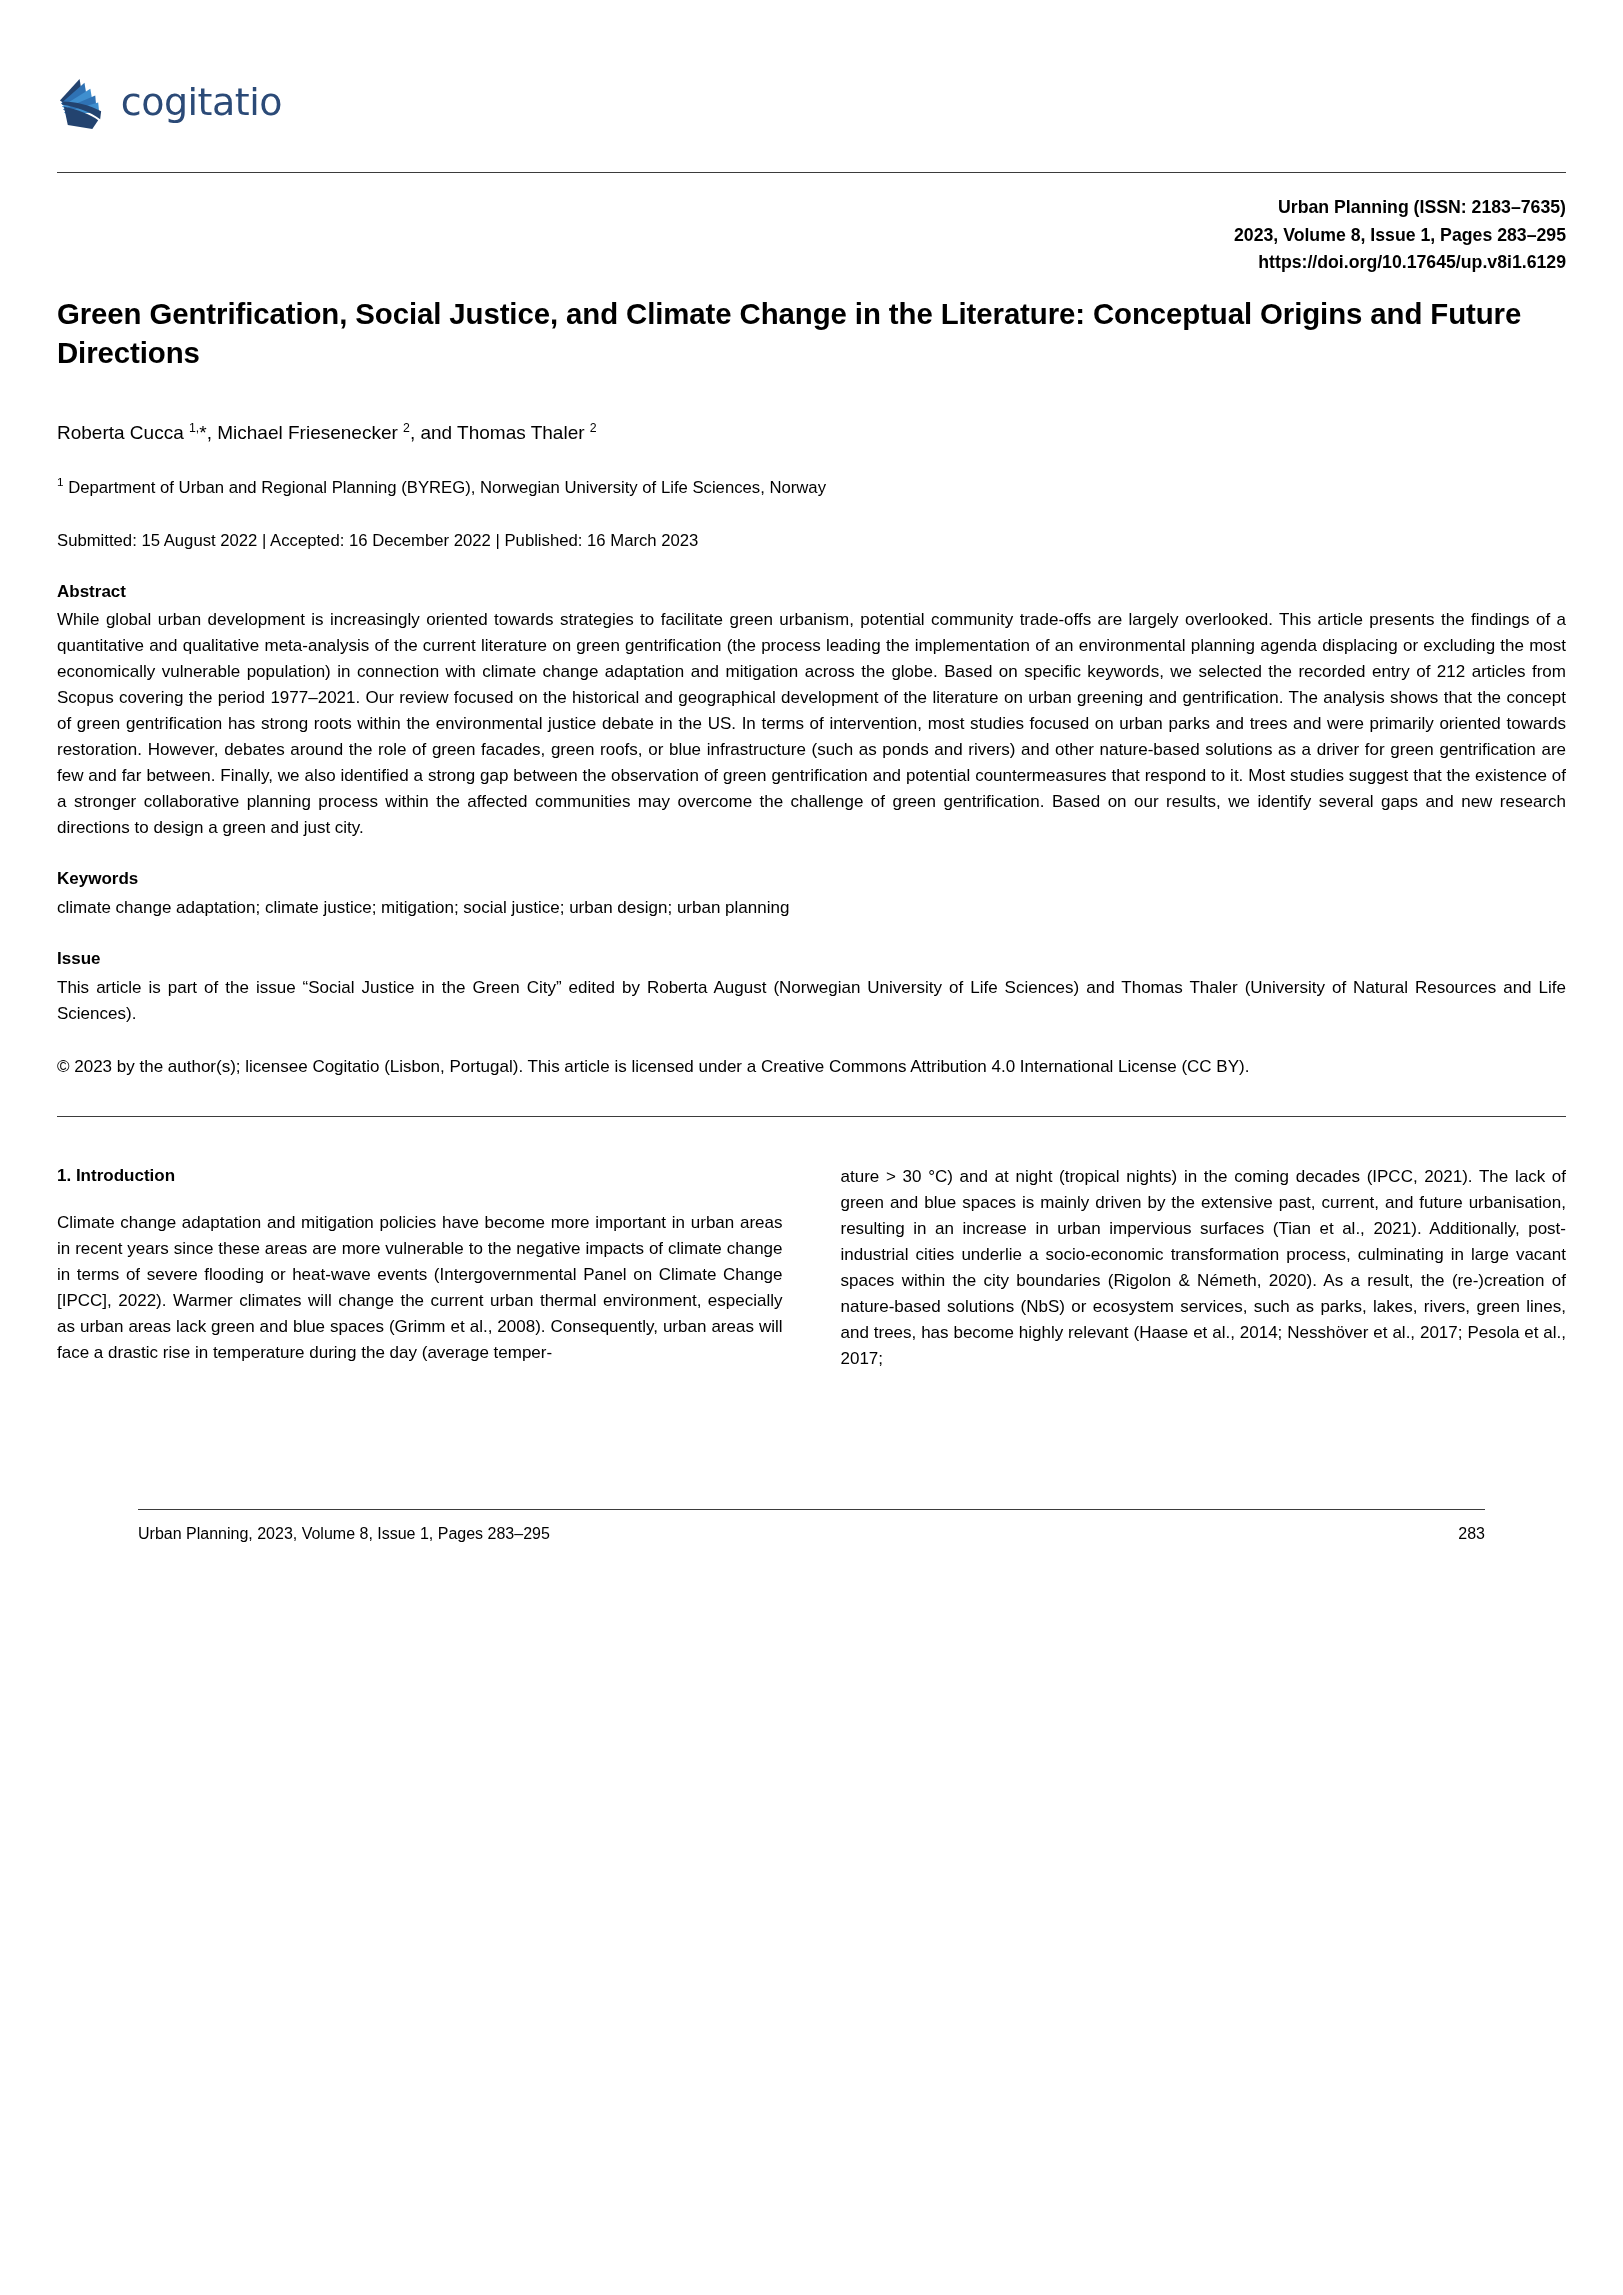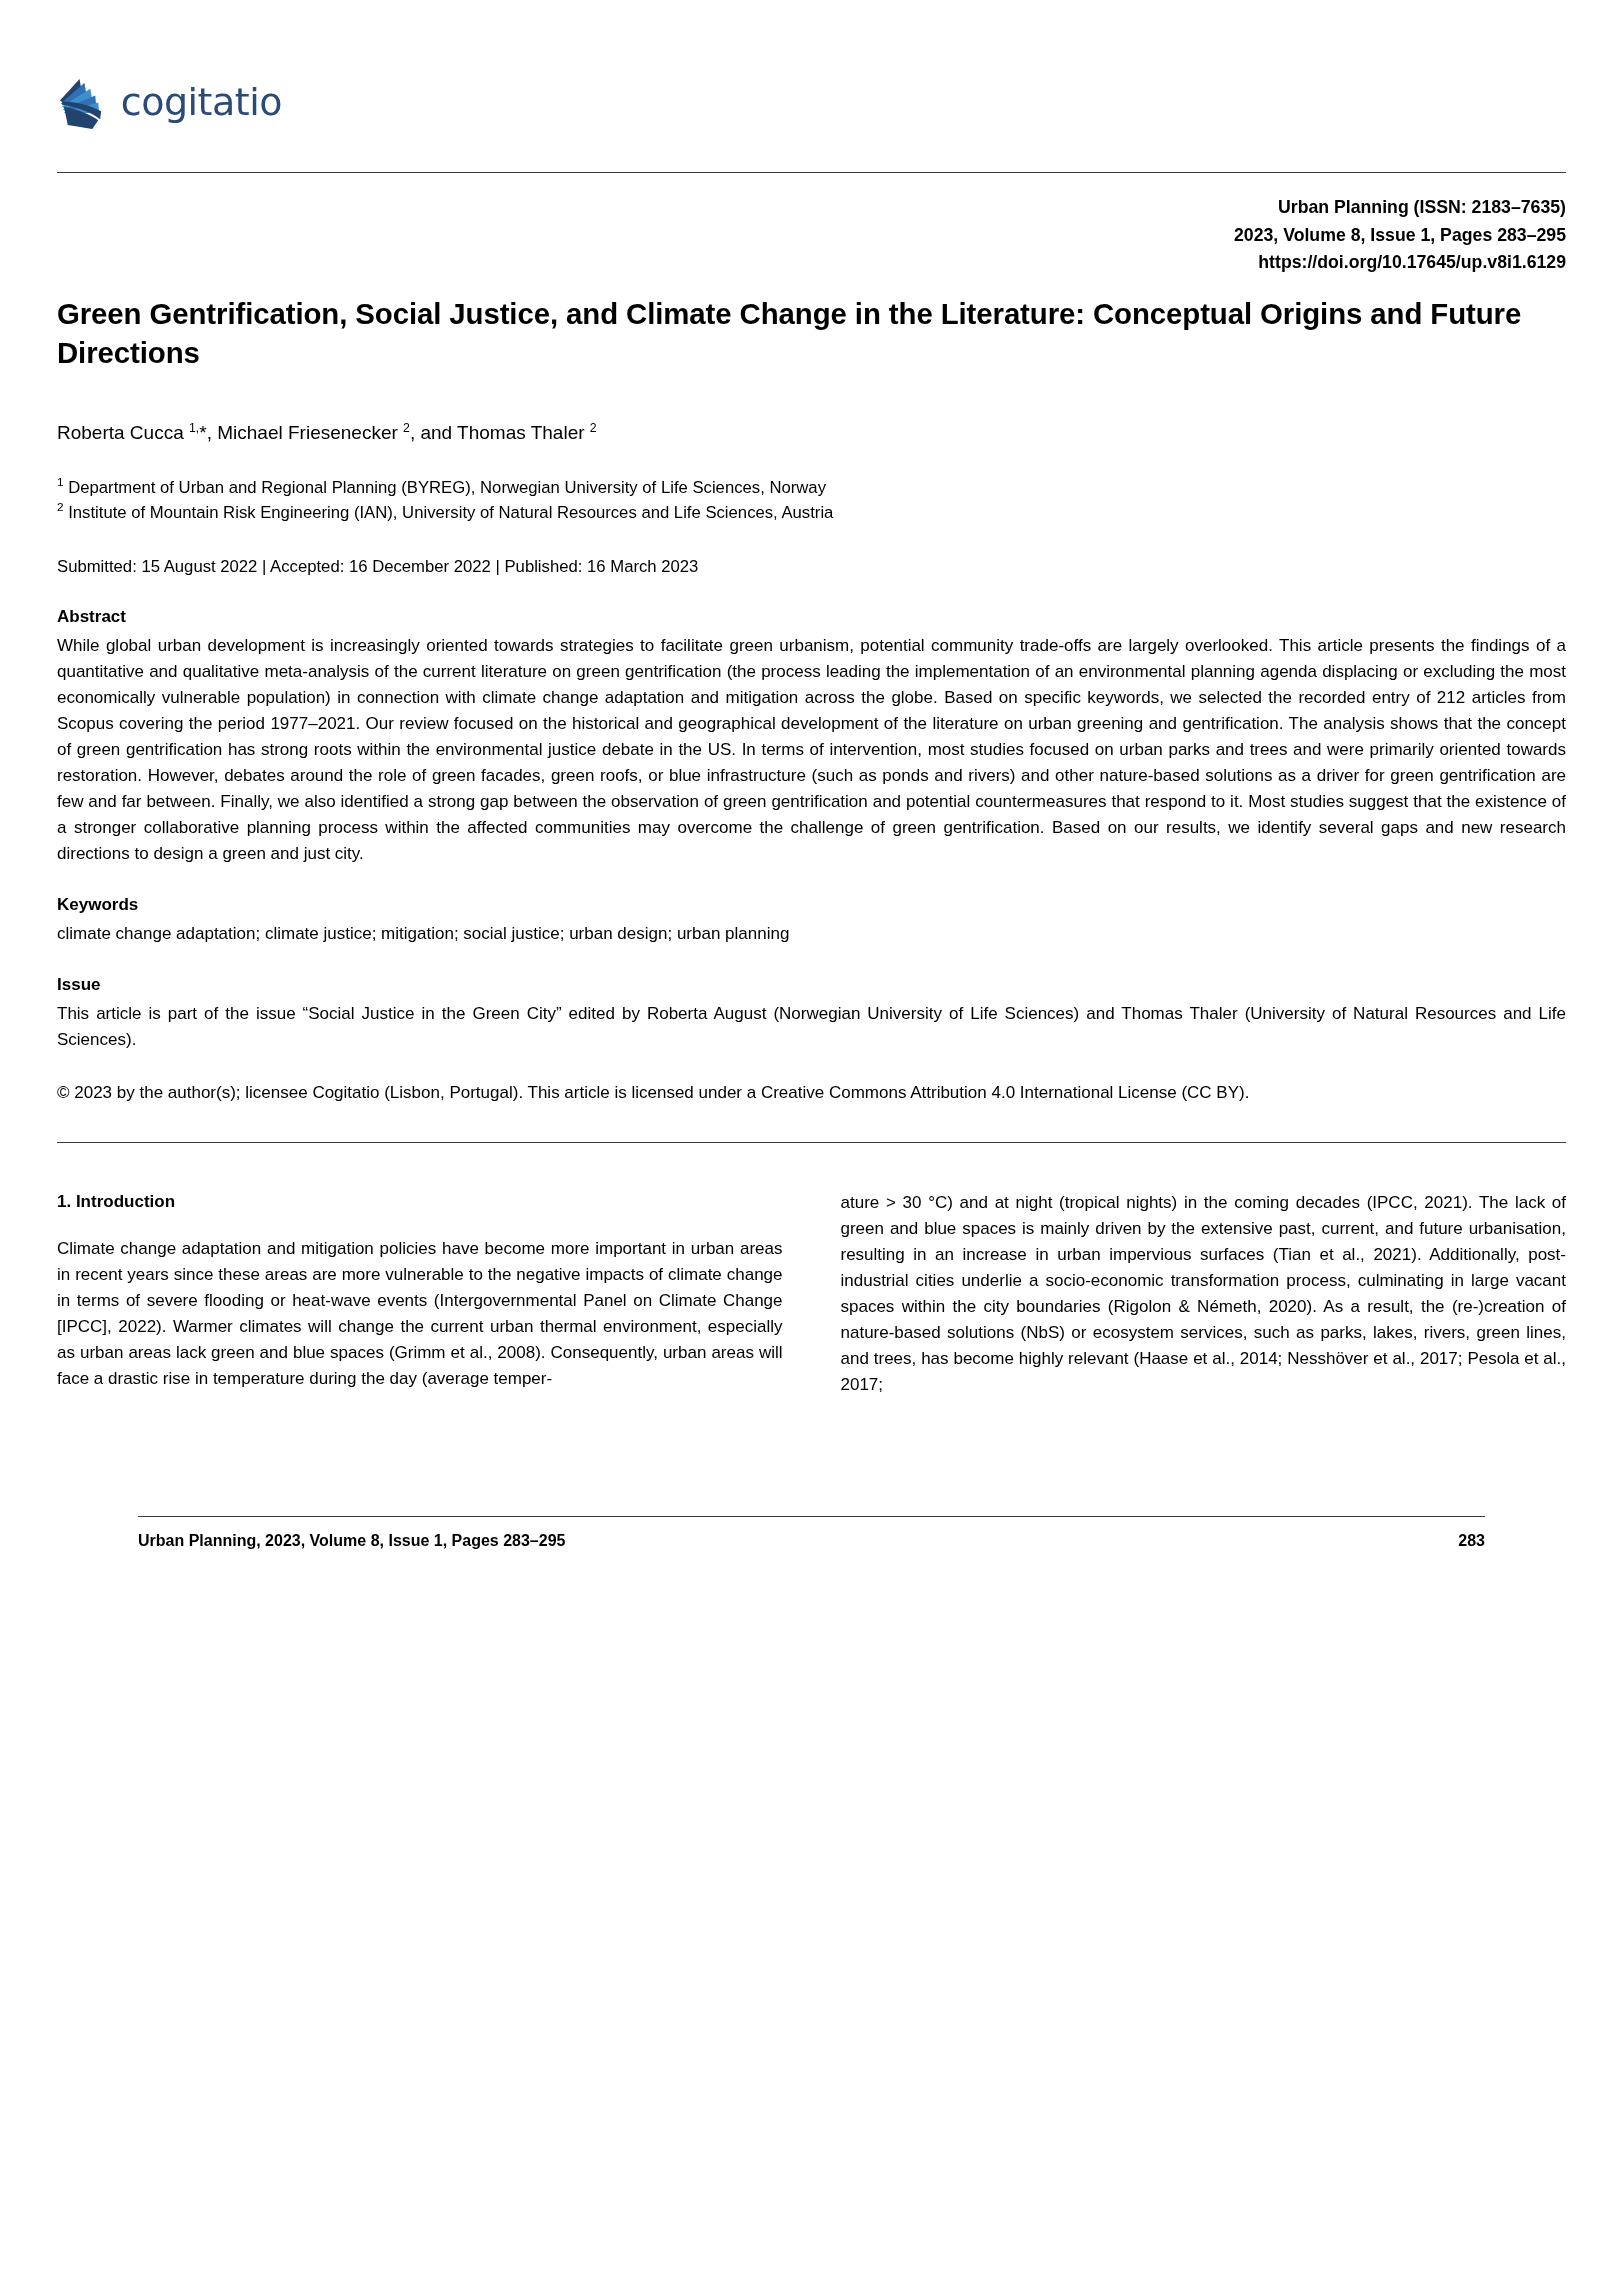--- a/index.html
+++ b/index.html
@@ -146,22 +146,21 @@
     margin: 0;
   }
   .col .para-gap { margin-top: 22.6px; }
   .col-right p { margin: 0; }
 
   
   .footer-wrap {
     position: absolute;
     left: 138px;
     right: 138px;
-    bottom: 58px;
-    font-weight: bold;
+    bottom: 65px;
   }
   .rule-bottom { margin-bottom: 12.8px; }
   .footer {
     display: flex;
     justify-content: space-between;
     align-items: baseline;
     font-size: 16px;
     line-height: 1.4;
   }
 </style>
@@ -195,21 +194,20 @@
     <div>https://doi.org/10.17645/up.v8i1.6129</div>
   </div>
 
 
   <h1 class="article-title">Green Gentrification, Social Justice, and Climate Change in the Literature: Conceptual Origins and Future Directions</h1>
 
   <div class="authors">Roberta Cucca <sup>1,</sup>*, Michael Friesenecker <sup>2</sup>, and Thomas Thaler <sup>2</sup></div>
 
   <div class="affiliations">
     <div><sup>1</sup> <span>Department of Urban and Regional Planning (BYREG), Norwegian University of Life Sciences, Norway</span></div>
-    <div><sup>2</sup> <span>Institute of Mountain Risk Engineering (IAN), University of Natural Resources and Life Sciences, Austria</span></div>
   </div>
 
 
   <div class="dates">Submitted: 15 August 2022 | Accepted: 16 December 2022 | Published: 16 March 2023</div>
 
   <div class="block abstract">
     <div class="block-head">Abstract</div>
     <div class="block-body">While global urban development is increasingly oriented towards strategies to facilitate green urbanism, potential community trade-offs are largely overlooked. This article presents the findings of a quantitative and qualitative meta-analysis of the current literature on green gentrification (the process leading the implementation of an environmental planning agenda displacing or excluding the most economically vulnerable population) in connection with climate change adaptation and mitigation across the globe. Based on specific keywords, we selected the recorded entry of 212 articles from Scopus covering the period 1977–2021. Our review focused on the historical and geographical development of the literature on urban greening and gentrification. The analysis shows that the concept of green gentrification has strong roots within the environmental justice debate in the US. In terms of intervention, most studies focused on urban parks and trees and were primarily oriented towards restoration. However, debates around the role of green facades, green roofs, or blue infrastructure (such as ponds and rivers) and other nature-based solutions as a driver for green gentrification are few and far between. Finally, we also identified a strong gap between the observation of green gentrification and potential countermeasures that respond to it. Most studies suggest that the existence of a stronger collaborative planning process within the affected communities may overcome the challenge of green gentrification. Based on our results, we identify several gaps and new research directions to design a green and just city.</div>
   </div>
 

